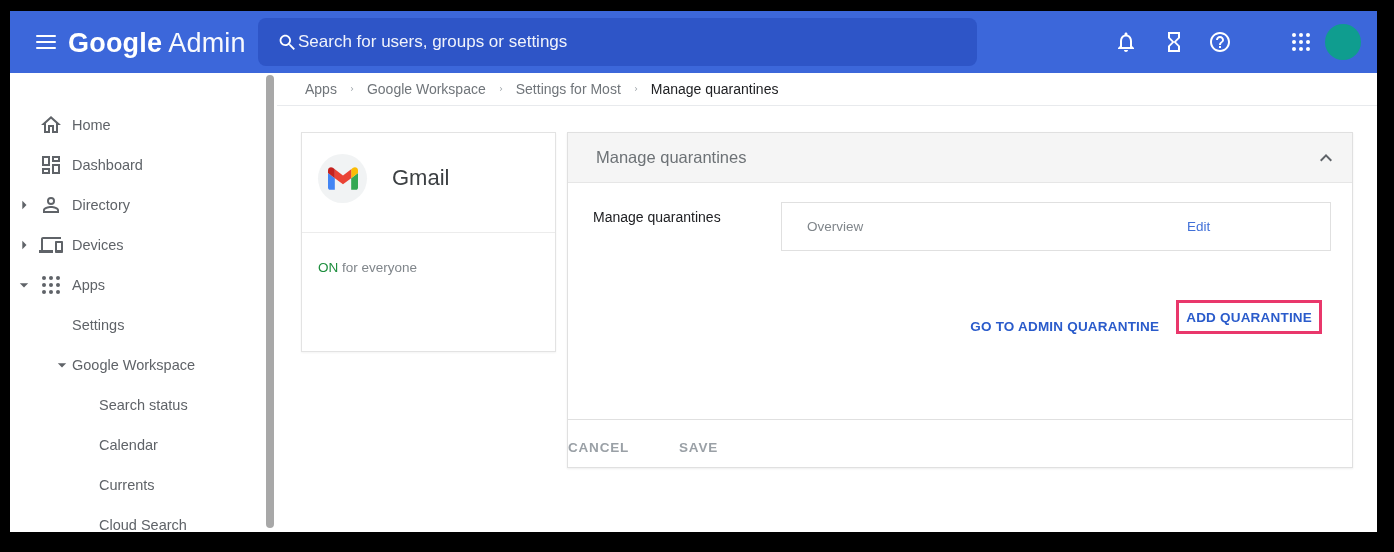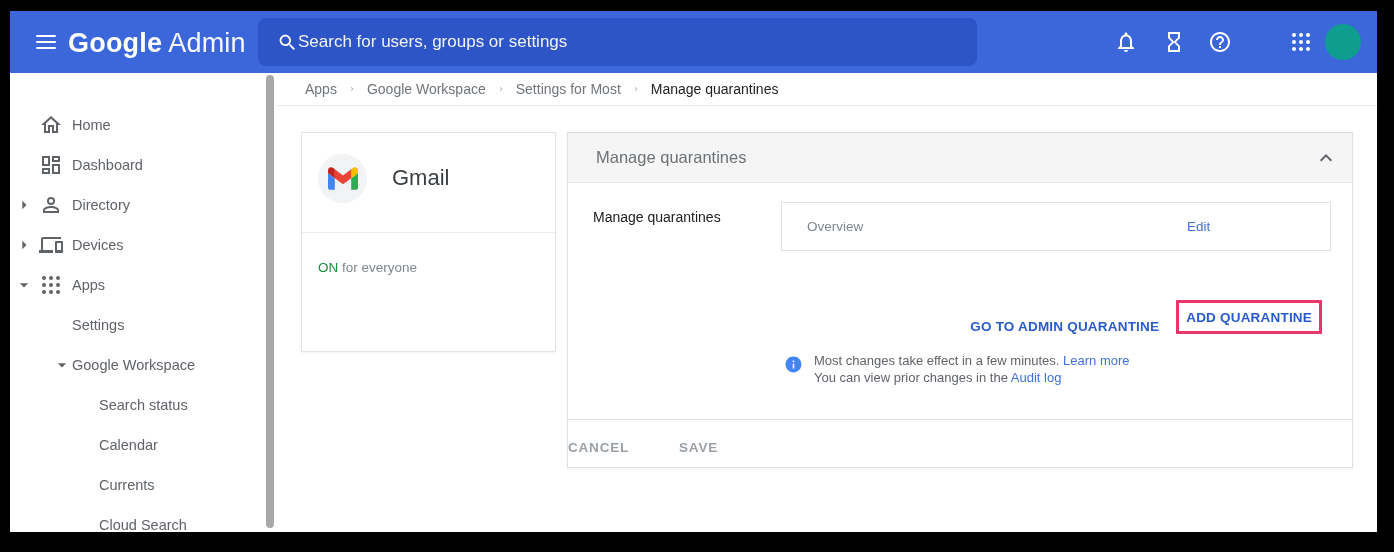--- a/index.html
+++ b/index.html
@@ -265,37 +265,20 @@
         </div>
       </div>
 
     <div class="cta-row">
       <button class="text-btn go-admin-btn">GO TO ADMIN QUARANTINE</button>
       <div class="highlight-box">
         <button class="text-btn">ADD QUARANTINE</button>
       </div>
     </div>
 
-    <div class="info-row">
-      <div class="info-ic">
-        <svg viewBox="0 0 24 24">
-            <path d="M12 2C6.48 2 2 6.48 2 12s4.48 10 10 10 10-4.48 10-10S17.52 2 12 2zm1 15h-2v-6h2v6zm0-8h-2V7h2v2z"></path>
-          </svg>
-      </div>
-      <div class="info-text">
-        <div>
-          <span>Most changes take effect in a few minutes.</span>
-          <span class="inline-link">Learn more</span>
-        </div>
-        <div>
-          <span>You can view prior changes in the</span>
-          <span class="inline-link">Audit log</span>
-        </div>
-      </div>
-    </div>
 
     <div class="panel-footer">
       <button class="footer-btn">CANCEL</button>
       <button class="footer-btn">SAVE</button>
     </div>
   </div>
 
 </div>
 
 </body></html>

